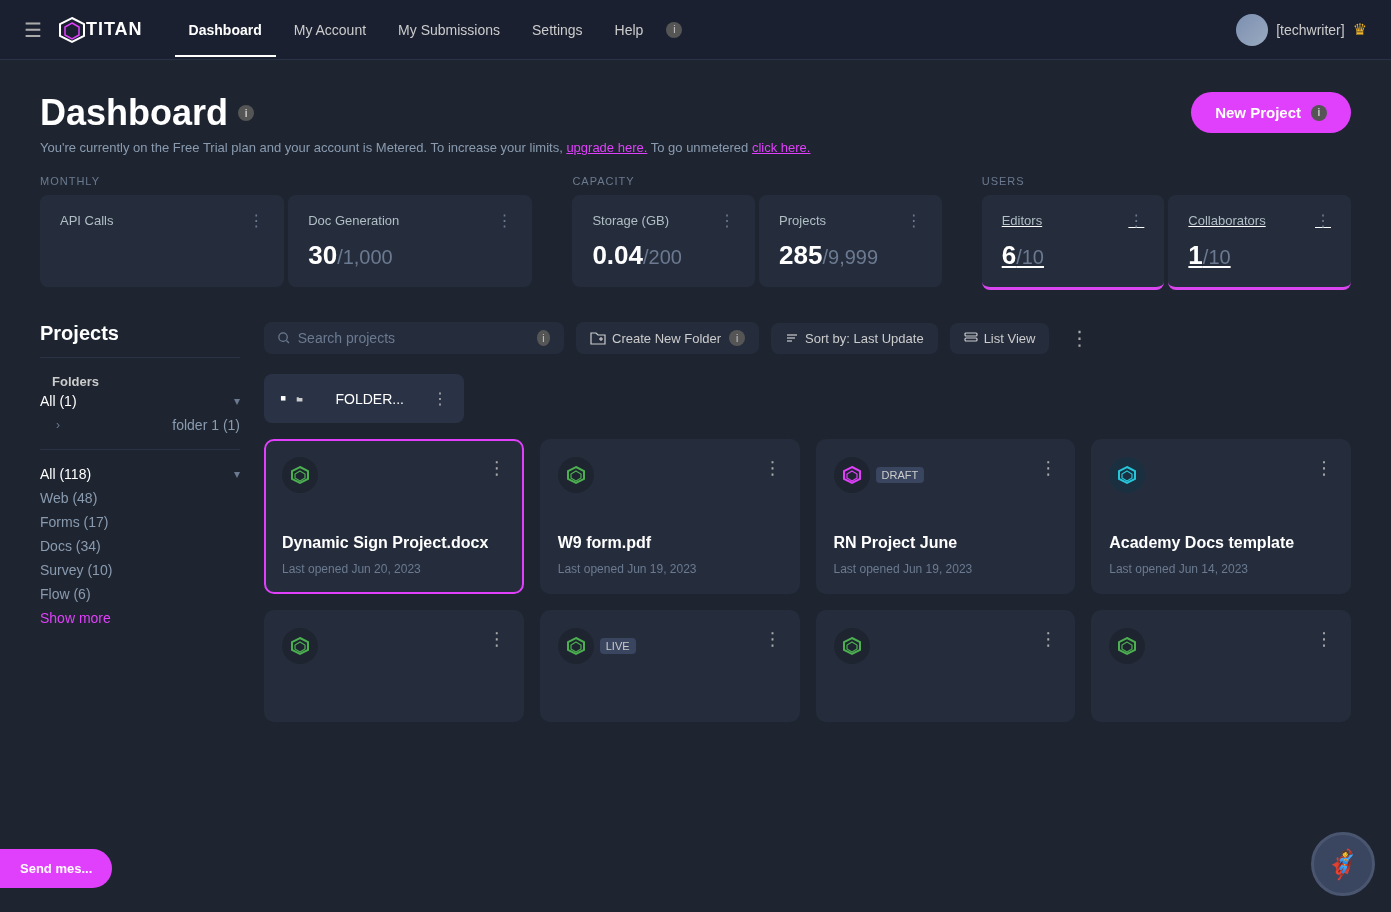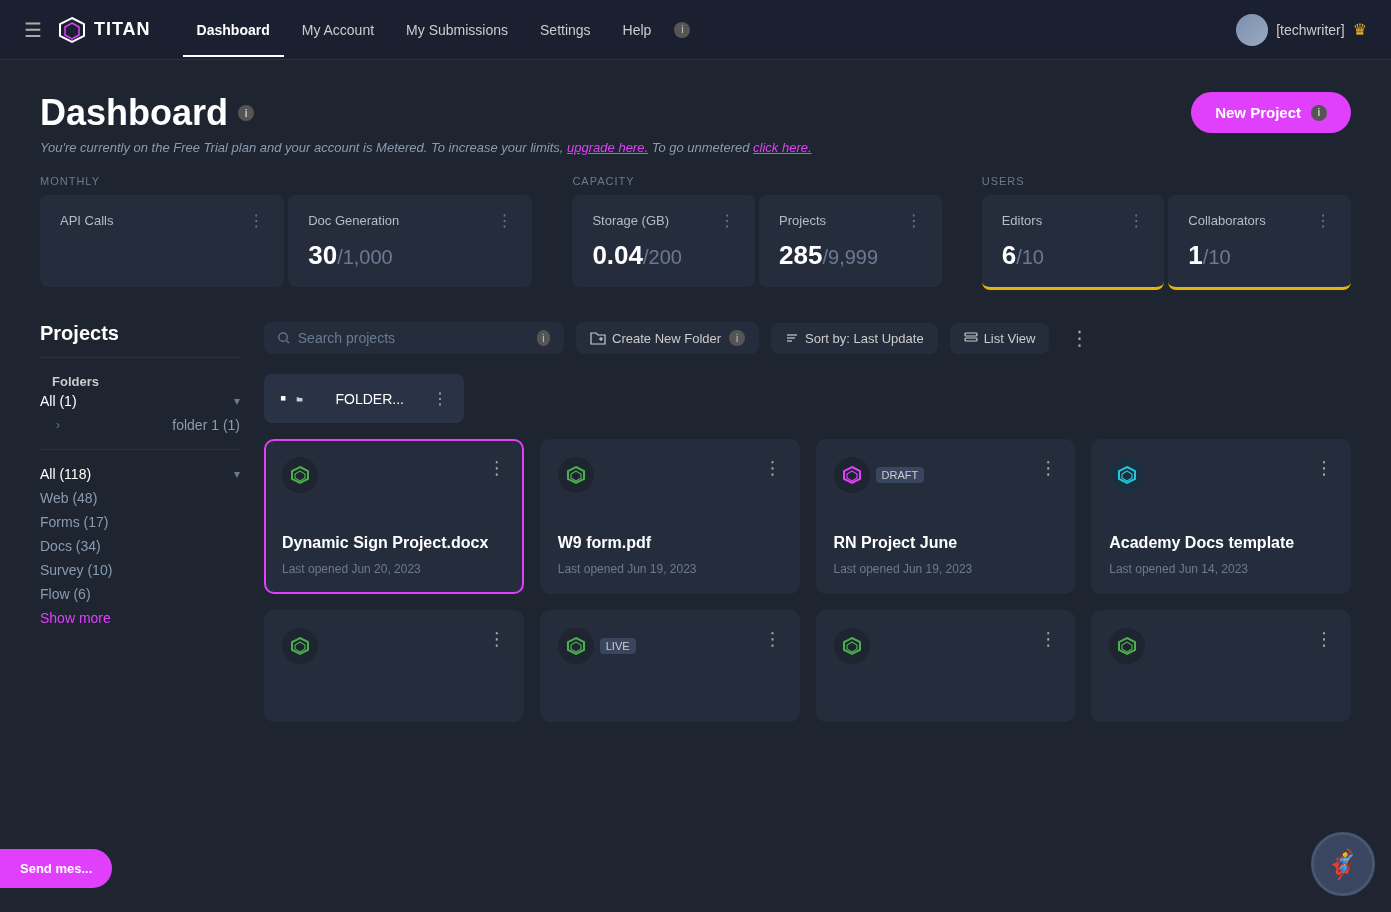--- a/index.html
+++ b/index.html
@@ -24,21 +24,20 @@
     }
     .nav-hamburger {
       font-size: 20px;
       color: #aaa;
       margin-right: 16px;
       cursor: pointer;
     }
     .nav-logo {
       display: flex;
       align-items: center;
-      gap: 8px;
       margin-right: 32px;
     }
     .nav-logo-icon {
       width: 28px;
       height: 28px;
     }
     .nav-logo-text {
       font-size: 18px;
       font-weight: 700;
       letter-spacing: 1px;
@@ -128,21 +127,20 @@
       font-weight: 700;
       color: #fff;
       display: flex;
       align-items: center;
       gap: 8px;
     }
     .dash-subtitle {
       font-size: 13px;
       color: #8a9bb0;
       margin-top: 6px;
-      font-style: italic;
     }
     .dash-subtitle a {
       color: #e040fb;
       text-decoration: underline;
     }
     .new-project-btn {
       background: #e040fb;
       color: #fff;
       border: none;
       border-radius: 24px;
@@ -173,21 +171,22 @@
     }
     .stat-card {
       background: #252d3d;
       border-radius: 8px;
       padding: 16px 20px;
       min-width: 160px;
       flex: 1;
       position: relative;
     }
     .stat-card.accent-bottom {
-      border-bottom: 3px solid #eab308;
+      border-bottom: 3px solid #d946ef;
+      text-decoration: underline;
     }
     .stat-card-header {
       display: flex;
       justify-content: space-between;
       align-items: center;
       margin-bottom: 10px;
     }
     .stat-card-name {
       font-size: 13px;
       color: #b0bec5;

